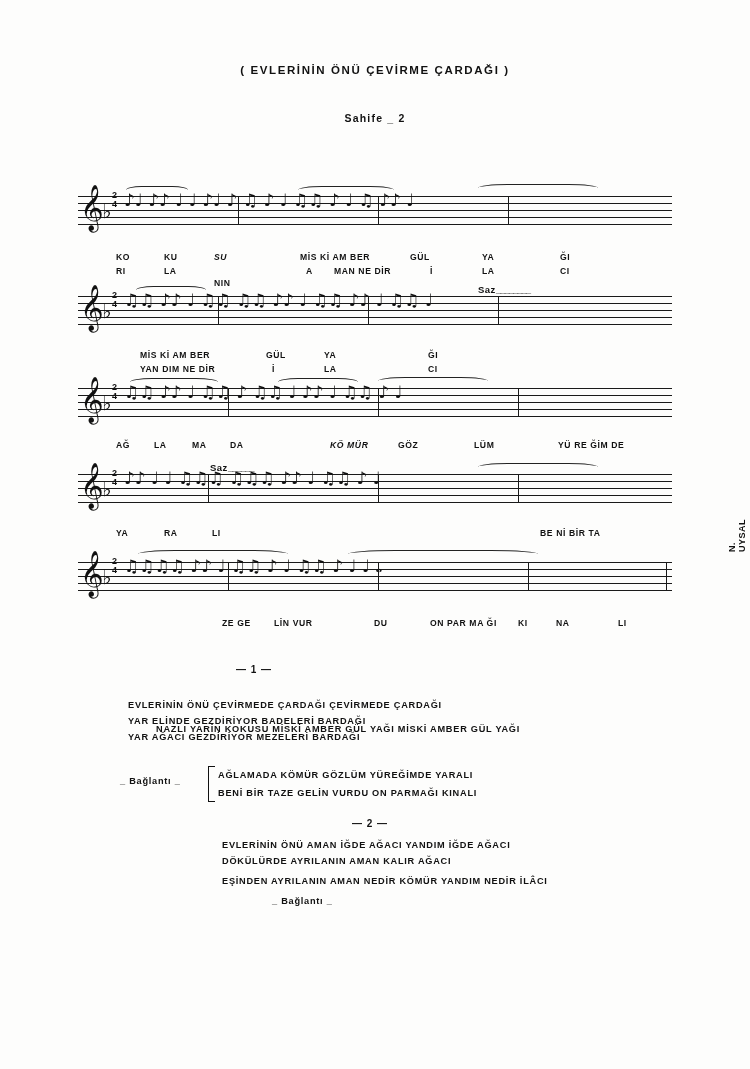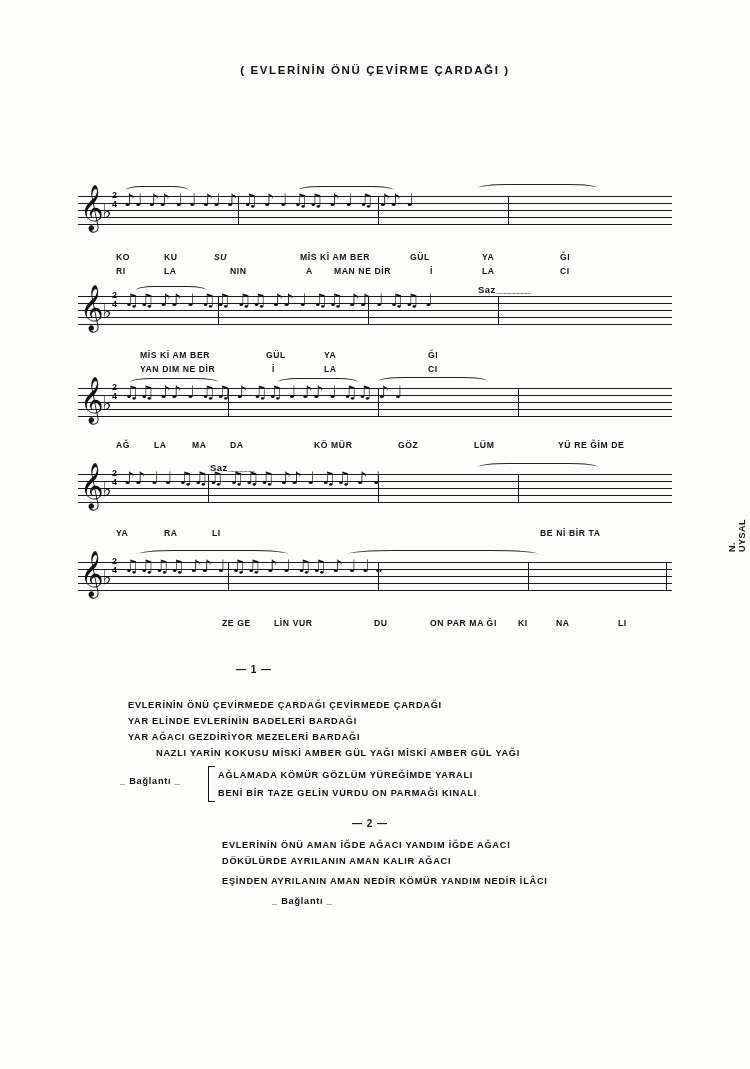--- a/index.html
+++ b/index.html
@@ -192,20 +192,21 @@
     border-bottom: 1.4px solid #111;
     width: 6px;
   }
 </style>
 </head>
 <body>
 
 <div id="page">
 
   <div class="song-title">(  EVLERİNİN   ÖNÜ   ÇEVİRME  ÇARDAĞI  )</div>
+  <div class="page-label">Sahife _  2</div>
 
   <div class="system" style="top:196px;">
     <div class="staff-lines">
         <div></div>
         <div></div>
         <div></div>
         <div></div>
         <div></div>
       </div>
     <div class="clef">𝄞</div>
@@ -227,21 +228,21 @@
     <span style="left:86px;">KU</span>
     <span style="left:136px;font-style:italic;">SU</span>
     <span style="left:222px;">MİS Kİ AM BER</span>
     <span style="left:332px;">GÜL</span>
     <span style="left:404px;">YA</span>
     <span style="left:482px;">ĞI</span>
   </div>
   <div class="lyric-row" style="top:266px;">
     <span style="left:38px;">RI</span>
     <span style="left:86px;">LA</span>
-    <span style="left:152px;">NIN</span>
+    <span style="left:136px;margin-top:12px;">NIN</span>
     <span style="left:228px;">A</span>
     <span style="left:256px;text-align:center;">MAN NE DİR</span>
     <span style="left:352px;">İ</span>
     <span style="left:404px;">LA</span>
     <span style="left:482px;">CI</span>
   </div>
 
   <div class="system" style="top:296px;">
     <div class="staff-lines">
         <div></div>
@@ -298,21 +299,21 @@
     <div class="barline" style="left:440px;"></div>
     <div class="slur" style="left:52px; top:-10px; width:88px;"></div>
     <div class="slur" style="left:200px; top:-10px; width:80px;"></div>
     <div class="slur" style="left:300px; top:-11px; width:110px;"></div>
   </div>
   <div class="lyric-row" style="top:440px;">
     <span style="left:38px;">AĞ</span>
     <span style="left:76px;">LA</span>
     <span style="left:114px;">MA</span>
     <span style="left:152px;">DA</span>
-    <span style="left:236px;">KÖ MÜR</span>
+    <span style="left:252px;font-style:italic;">KÖ MÜR</span>
     <span style="left:320px;">GÖZ</span>
     <span style="left:396px;">LÜM</span>
     <span style="left:480px;">YÜ RE ĞİM DE</span>
   </div>
 
   <div class="system" style="top:474px;">
     <div class="staff-lines">
         <div></div>
         <div></div>
         <div></div>
@@ -370,23 +371,23 @@
     <span style="left:352px;">ON PAR MA ĞI</span>
     <span style="left:440px;">KI</span>
     <span style="left:478px;">NA</span>
     <span style="left:540px;">LI</span>
   </div>
 
   <div class="signature">N. UYSAL</div>
 
   <div class="verse-num" style="top:664px; left:236px;">— 1 —</div>
   <div class="verse-line" style="top:700px; left:128px;text-align:right;">EVLERİNİN  ÖNÜ  ÇEVİRMEDE  ÇARDAĞI  ÇEVİRMEDE  ÇARDAĞI</div>
-  <div class="verse-line" style="top:716px; left:128px;">YAR  ELİNDE  EVLERİNİN  BADELERİ  BARDAĞI</div>
+  <div class="verse-line" style="top:716px; left:128px;">YAR  ELİNDE  GEZDİRİYOR  BADELERİ  BARDAĞI</div>
   <div class="verse-line" style="top:732px; left:128px;">YAR  AĞACI  GEZDİRİYOR  MEZELERİ  BARDAĞI</div>
-  <div class="verse-line" style="top:748px; left:128px;padding-left:28px;">NAZLI  YARİN  KOKUSU  MİSKİ  AMBER  GÜL  YAĞI  MİSKİ  AMBER   GÜL  YAĞI</div>
+  <div class="verse-line" style="top:724px; left:128px;padding-left:28px;">NAZLI  YARİN  KOKUSU  MİSKİ  AMBER  GÜL  YAĞI  MİSKİ  AMBER   GÜL  YAĞI</div>
   <div class="baglanti" style="top:776px; left:120px;">_ Bağlantı _</div>
   <div class="bracket" style="top:766px; left:208px; height:34px;"></div>
   <div class="verse-line" style="top:770px; left:218px;">AĞLAMADA  KÖMÜR  GÖZLÜM  YÜREĞİMDE  YARALI</div>
   <div class="verse-line" style="top:788px; left:218px;">BENİ  BİR  TAZE  GELİN  VURDU  ON  PARMAĞI  KINALI</div>
 
   <div class="verse-num" style="top:818px; left:352px;">— 2 —</div>
   <div class="verse-line" style="top:840px; left:222px;">EVLERİNİN   ÖNÜ  AMAN  İĞDE  AĞACI  YANDIM  İĞDE  AĞACI</div>
   <div class="verse-line" style="top:856px; left:222px;">DÖKÜLÜRDE  AYRILANIN  AMAN  KALIR  AĞACI</div>
   <div class="verse-line" style="top:876px; left:222px;">EŞİNDEN  AYRILANIN  AMAN  NEDİR  KÖMÜR  YANDIM  NEDİR  İLÂCI</div>
   <div class="baglanti" style="top:896px; left:272px;">_ Bağlantı _</div>

